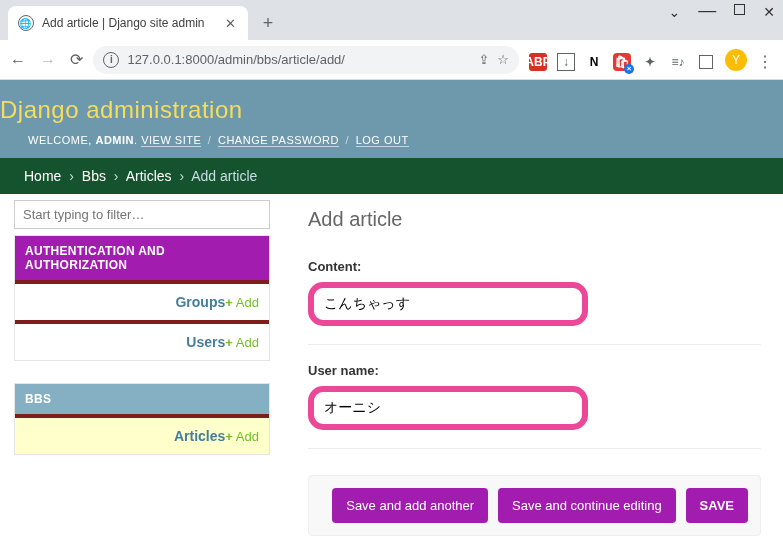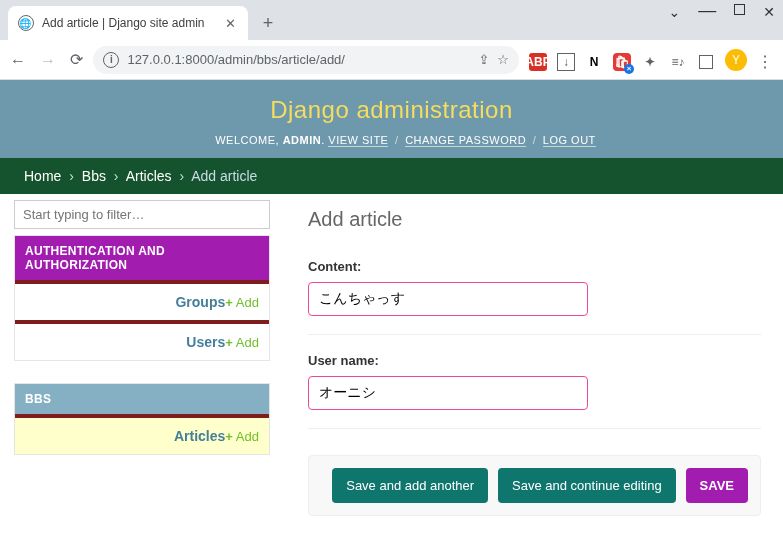--- a/index.html
+++ b/index.html
@@ -22,21 +22,21 @@
 .abp{background:#d93025;color:#fff;border-radius:3px;font-size:9px;}
 .dl{border:1.5px solid #5f6368;color:#5f6368;}
 .nn{color:#000;font-size:13px;}
 .red-ic{background:#e53935;color:#fff;border-radius:4px;position:relative;}
 .red-ic::after{content:"×";position:absolute;right:-3px;bottom:-3px;background:#1a73e8;color:#fff;border-radius:50%;width:10px;height:10px;font-size:8px;display:flex;align-items:center;justify-content:center;}
 .puzzle{color:#5f6368;}
 .lines{color:#5f6368;}
 .box{border:1.5px solid #5f6368;width:14px;height:14px;}
 .avatar{width:22px;height:22px;border-radius:50%;background:#fbbc04;color:#fff;display:flex;align-items:center;justify-content:center;font-size:12px;}
 .dots{color:#5f6368;font-size:16px;}
-.django-header{background:#6e98ab;color:#fff;text-align:center;padding:16px 0 12px;}
+.django-header{background:#6e98ab;color:#fff;padding:16px 0 12px;}
 .django-header h1{font-weight:300;font-size:24px;color:#f5dd5d;letter-spacing:0.5px;}
 .userlinks{font-size:11px;margin-top:10px;letter-spacing:0.5px;padding-left:28px;}
 .userlinks a{color:#fff;text-decoration:none;border-bottom:1px solid rgba(255,255,255,0.6);}
 .userlinks .sep{color:#cdd9e0;margin:0 3px;}
 .breadcrumbs{background:#14532d;color:#fff;padding:10px 24px;font-size:14px;}
 .breadcrumbs a{color:#fff;text-decoration:none;}
 .breadcrumbs .cur{color:#c9dce6;}
 .breadcrumbs .ar{color:#c9dce6;margin:0 4px;}
 .content{display:flex;background:#fff;}
 .sidebar{width:280px;padding:6px 10px 0 14px;}
@@ -47,24 +47,24 @@
 .model-row{display:flex;justify-content:flex-end;align-items:center;padding:10px 10px;border-top:4px solid #7f1d1d;}
 .model-row:first-of-type{border-top:none;}
 .model-row.sel{background:#ffffcc;}
 .model-link{color:#447e9b;font-weight:600;text-decoration:none;font-size:14px;}
 .addlink{color:#70bf2b;font-size:13px;text-decoration:none;}
 .addlink .plus{color:#70bf2b;font-weight:bold;margin-right:3px;}
 .main{flex:1;padding:14px 22px 20px 28px;}
 .main h1{font-size:20px;color:#666;font-weight:400;margin-bottom:28px;}
 .form-row{padding-bottom:18px;border-bottom:1px solid #eee;margin-bottom:18px;}
 .form-row label{display:block;font-weight:600;color:#333;font-size:13px;margin-bottom:8px;}
-.form-row input{width:280px;padding:8px 10px;border:1px solid #ec4899;border-radius:4px;font-size:14px;}
+.form-row input{width:280px;padding:8px 10px;border:6px solid #ec4899;border-radius:15px;font-size:14px;}
 .submit-row{background:#f8f8f8;border:1px solid #eee;border-radius:4px;padding:12px;text-align:right;margin-top:26px;}
 .submit-row button{border:none;padding:10px 14px;border-radius:4px;color:#fff;font-size:13px;margin-left:6px;cursor:pointer;}
-.btn-alt{background:#0f766e;}
+.btn-alt{background:#a21caf;}
 .btn-def{background:#a21caf;font-weight:600;}
 </style>
 </head>
 <body>
 
 <div class="chrome-top">
   <div class="tab">
     <span class="favicon">🌐</span>
     <span class="title">Add article | Django site admin</span>
     <span class="close">✕</span>

